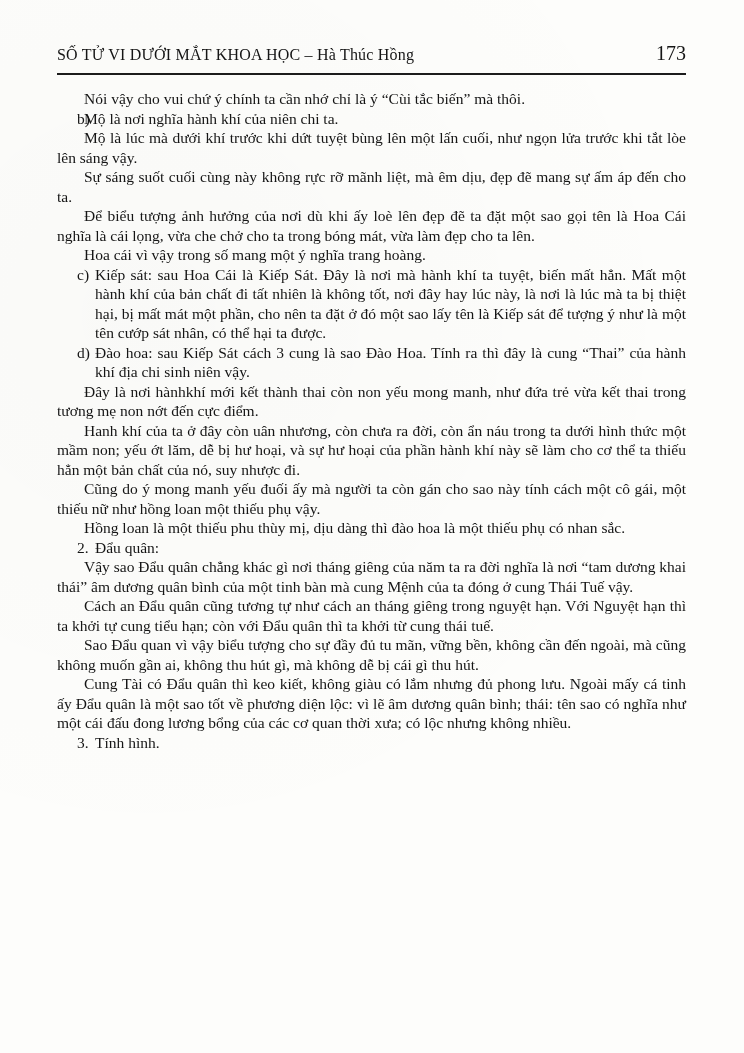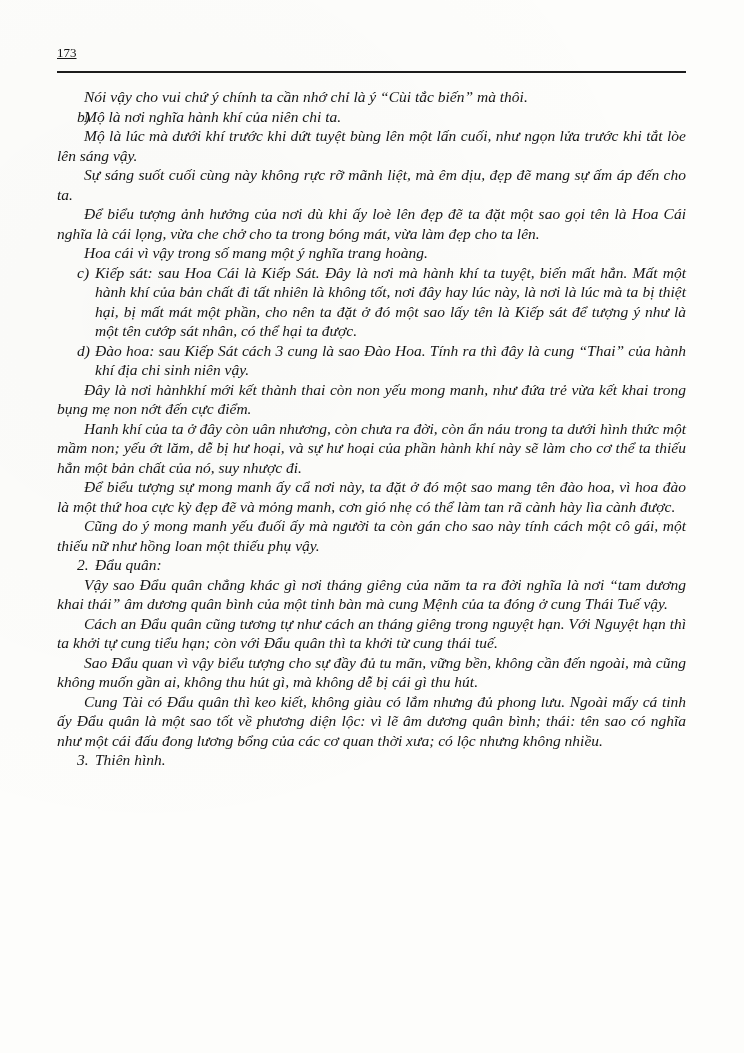--- a/index.html
+++ b/index.html
@@ -24,64 +24,64 @@
     display: flex;
     justify-content: space-between;
     align-items: baseline;
     font-size: 16px;
     line-height: 18px;
     padding-bottom: 9px;
     border-bottom: 2px solid #1c1c1c;
     white-space: nowrap;
   }
   .running-head .title { letter-spacing: 0.2px; }
-  .running-head .pagenum { font-size: 13px; text-decoration: underline; }
+  .running-head .pagenum { font-size: 20px; }
   .body-text {
     margin-top: 14px;
     font-size: 15.5px;
     line-height: 19.5px;
   }
   .para {
     margin: 0;
     text-align: justify;
     text-indent: 27px;
-    font-style: italic;
   }
   .para.li {
     text-indent: 0;
     padding-left: 38px;
     position: relative;
   }
   .para.li .marker {
     position: absolute;
     left: 20px;
     top: 0;
   }
 </style>
 </head>
 <body>
 
 <div class="page">
   <div class="running-head">
+    <span class="title">SỐ TỬ VI DƯỚI MẮT KHOA HỌC – Hà Thúc Hồng</span>
     <span class="pagenum">173</span>
   </div>
   <div class="body-text">
       <p class="para">Nói vậy cho vui chứ ý chính ta cần nhớ chỉ là ý “Cùi tắc biến” mà thôi.</p>
       <p class="para li"><span class="marker">b)</span></p>
       <p class="para">Mộ là nơi nghĩa hành khí của niên chi ta.</p>
       <p class="para">Mộ là lúc mà dưới khí trước khi dứt tuyệt bùng lên một lấn cuối, như ngọn lửa trước khi tắt lòe lên sáng vậy.</p>
       <p class="para">Sự sáng suốt cuối cùng này không rực rỡ mãnh liệt, mà êm dịu, đẹp đẽ mang sự ấm áp đến cho ta.</p>
       <p class="para">Để biểu tượng ảnh hưởng của nơi dù khi ấy loè lên đẹp đẽ ta đặt một sao gọi tên là Hoa Cái nghĩa là cái lọng, vừa che chở cho ta trong bóng mát, vừa làm đẹp cho ta lên.</p>
       <p class="para">Hoa cái vì vậy trong số mang một ý nghĩa trang hoàng.</p>
       <p class="para li"><span class="marker">c)</span><span>Kiếp sát: sau Hoa Cái là Kiếp Sát. Đây là nơi mà hành khí ta tuyệt, biến mất hẳn. Mất một hành khí của bản chất đi tất nhiên là không tốt, nơi đây hay lúc này, là nơi là lúc mà ta bị thiệt hại, bị mất mát một phần, cho nên ta đặt ở đó một sao lấy tên là Kiếp sát để tượng ý như là một tên cướp sát nhân, có thể hại ta được.</span></p>
       <p class="para li"><span class="marker">d)</span><span>Đào hoa: sau Kiếp Sát cách 3 cung là sao Đào Hoa. Tính ra thì đây là cung “Thai” của hành khí địa chi sinh niên vậy.</span></p>
-      <p class="para">Đây là nơi hànhkhí mới kết thành thai còn non yếu mong manh, như đứa trẻ vừa kết khai trong bụng mẹ non nớt đến cực điểm.</p>
+      <p class="para">Đây là nơi hànhkhí mới kết thành thai còn non yếu mong manh, như đứa trẻ vừa kết thai trong tương mẹ non nớt đến cực điểm.</p>
       <p class="para">Hanh khí của ta ở đây còn uân nhương, còn chưa ra đời, còn ẩn náu trong ta dưới hình thức một mầm non; yếu ớt lăm, dễ bị hư hoại, và sự hư hoại của phần hành khí này sẽ làm cho cơ thể ta thiếu hẳn một bản chất của nó, suy nhược đi.</p>
-      <p class="para">Để biểu tượng sự mong manh ấy cẩ nơi này, ta đặt ở đó một sao mang tên đào hoa, vì hoa đào là một thứ hoa cực kỳ đẹp đẽ và mỏng manh, cơn gió nhẹ có thể làm tan rã cành hày lìa cành được.</p>
       <p class="para">Cũng do ý mong manh yếu đuối ấy mà người ta còn gán cho sao này tính cách một cô gái, một thiếu nữ như hồng loan một thiếu phụ vậy.</p>
+      <p class="para">Hồng loan là một thiếu phu thùy mị, dịu dàng thì đào hoa là một thiếu phụ có nhan sắc.</p>
       <p class="para li"><span class="marker">2.</span><span>Đẩu quân:</span></p>
       <p class="para">Vậy sao Đẩu quân chẳng khác gì nơi tháng giêng của năm ta ra đời nghĩa là nơi “tam dương khai thái” âm dương quân bình của một tinh bàn mà cung Mệnh của ta đóng ở cung Thái Tuế vậy.</p>
       <p class="para">Cách an Đẩu quân cũng tương tự như cách an tháng giêng trong nguyệt hạn. Với Nguyệt hạn thì ta khởi tự cung tiểu hạn; còn với Đẩu quân thì ta khởi từ cung thái tuế.</p>
       <p class="para">Sao Đẩu quan vì vậy biểu tượng cho sự đầy đủ tu mãn, vững bền, không cần đến ngoài, mà cũng không muốn gần ai, không thu hút gì, mà không dễ bị cái gì thu hút.</p>
       <p class="para">Cung Tài có Đẩu quân thì keo kiết, không giàu có lắm nhưng đủ phong lưu. Ngoài mấy cá tinh ấy Đẩu quân là một sao tốt về phương diện lộc: vì lẽ âm dương quân bình; thái: tên sao có nghĩa như một cái đấu đong lương bổng của các cơ quan thời xưa; có lộc nhưng không nhiều.</p>
-      <p class="para li"><span class="marker">3.</span><span>Thiên hình.</span></p>
+      <p class="para li"><span class="marker">3.</span><span>Tính hình.</span></p>
     </div>
 </div>
 
 </body></html>

